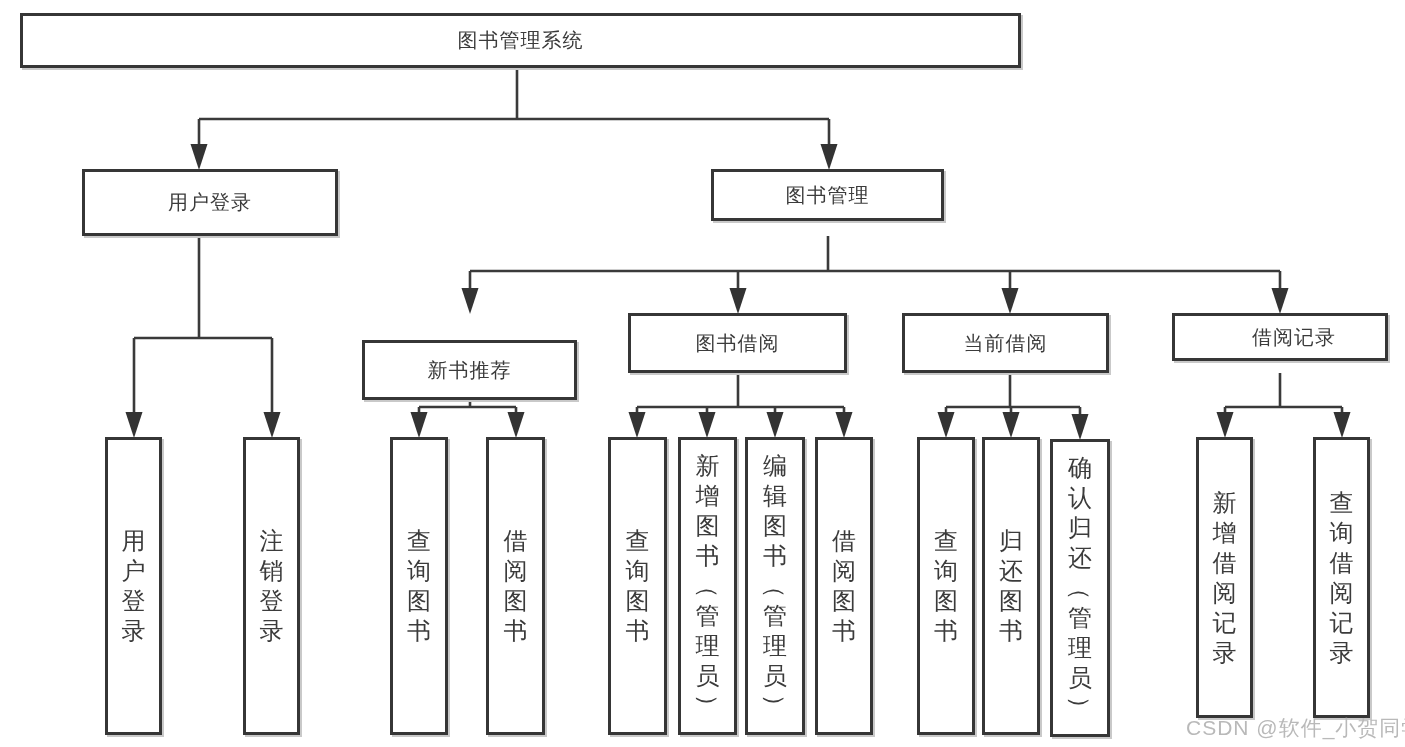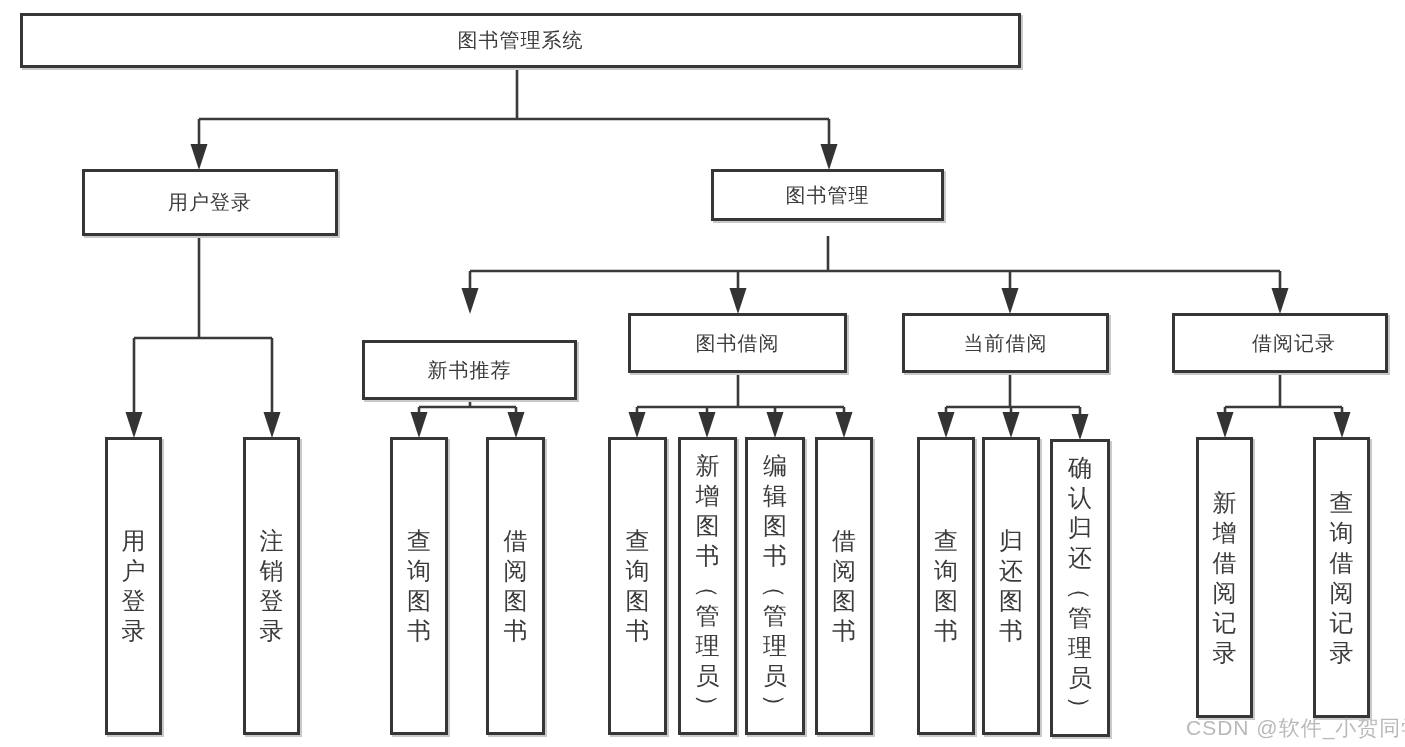--- a/index.html
+++ b/index.html
@@ -58,21 +58,21 @@
     color: #b9b9b9;
     white-space: nowrap;
   }
   
   #n-root  { left: 20px;  top: 13px;  width: 1001px; height: 55px; }
   #n-login { left: 82px;  top: 169px; width: 256px;  height: 67px; }
   #n-mgmt  { left: 711px; top: 169px; width: 233px;  height: 52px; }
   #n-new   { left: 362px; top: 313px; width: 215px;  height: 60px; margin-top: 27px; }
   #n-bor   { left: 628px; top: 313px; width: 219px;  height: 60px; }
   #n-cur   { left: 902px; top: 313px; width: 207px;  height: 60px; }
-  #n-rec   { left: 1172px;top: 313px; width: 216px;  height: 60px; padding-left: 28px; }
+  #n-rec   { left: 1172px;top: 313px; width: 216px;  height: 48px; padding-left: 28px; }
   #l-g1c1  { left: 105px; top: 437px; width: 57px; height: 298px; }
   #l-g1c2  { left: 243px; top: 437px; width: 57px; height: 298px; }
   #l-g2c1  { left: 390px; top: 437px; width: 58px; height: 298px; }
   #l-g2c2  { left: 486px; top: 437px; width: 59px; height: 298px; }
   #l-g3c1  { left: 608px; top: 437px; width: 59px; height: 298px; }
   #l-g3c2  { left: 678px; top: 437px; width: 59px; height: 298px; }
   #l-g3c3  { left: 745px; top: 437px; width: 60px; height: 298px; }
   #l-g3c4  { left: 815px; top: 437px; width: 58px; height: 298px; }
   #l-g4c1  { left: 917px; top: 437px; width: 58px; height: 298px; }
   #l-g4c2  { left: 982px; top: 437px; width: 58px; height: 298px; }

